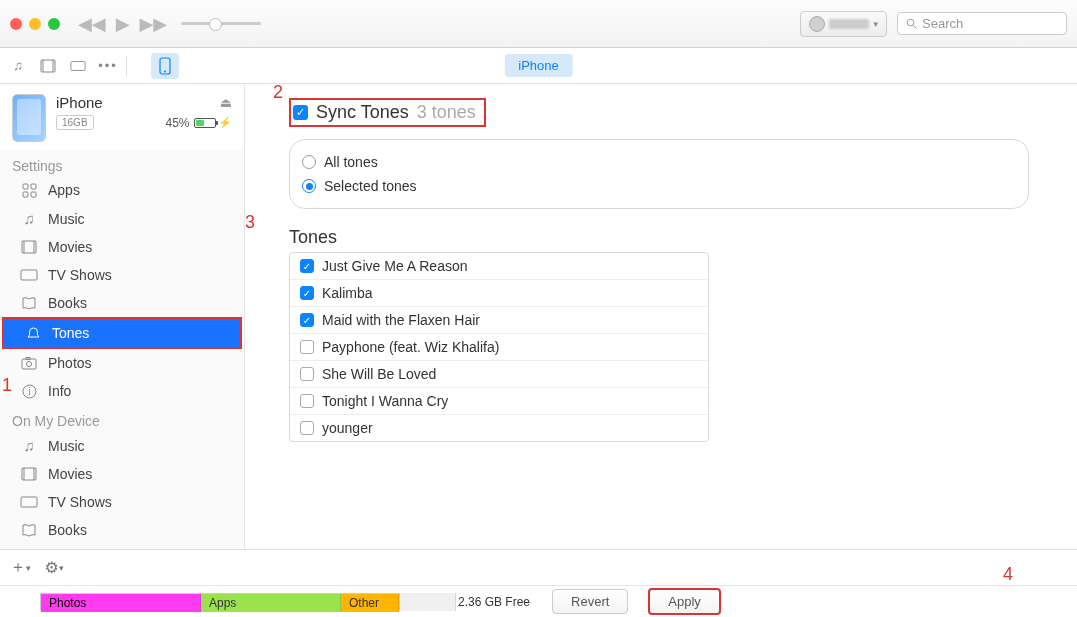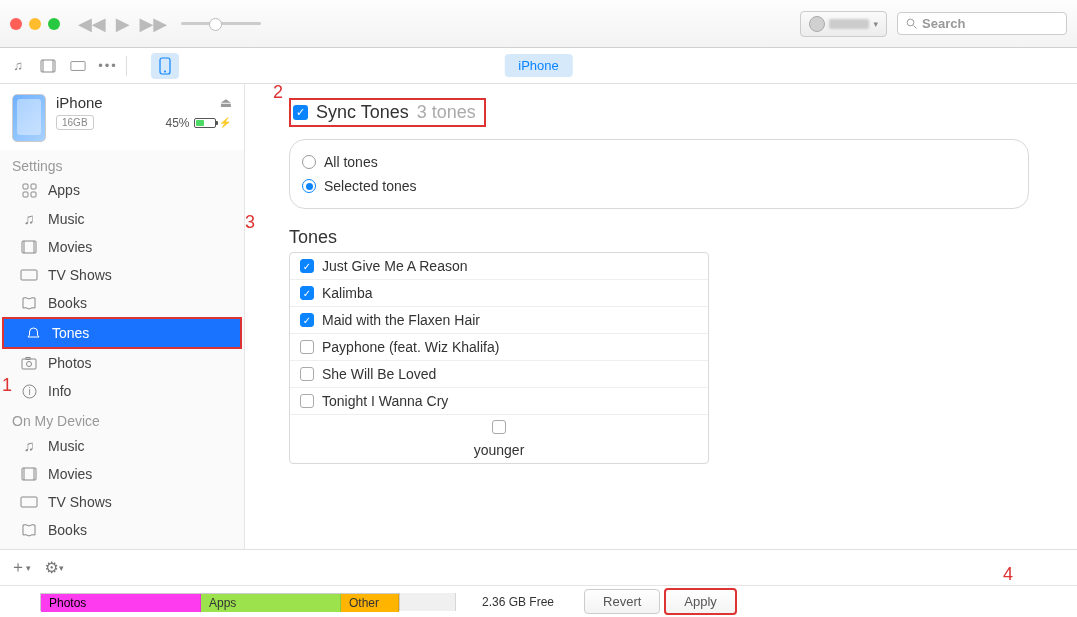--- a/index.html
+++ b/index.html
@@ -12,21 +12,21 @@
 .tl.red { background:#ff5f57; } .tl.yellow{ background:#ffbd2e;} .tl.green{ background:#28c940;}
 .nav-arrows { display:flex; gap:10px; color:#bbb; font-size:18px; margin-right:10px;}
 .nav-arrows span { cursor:default; }
 .vol { width:80px; height:3px; background:#ccc; border-radius:2px; position:relative; margin-left:4px;}
 .vol::after{content:"";position:absolute;left:28px;top:-4px;width:11px;height:11px;border-radius:50%;background:#fff;border:1px solid #bbb;}
 .apple-logo{ position:absolute; left:50%; transform:translateX(-50%); font-size:22px; color:#888;}
 .right-cluster{ margin-left:auto; display:flex; align-items:center; gap:10px;}
 .acct{ display:flex; align-items:center; gap:4px; background:linear-gradient(#fafafa,#ececec); border:1px solid #ccc; border-radius:4px; padding:4px 8px; color:#888;}
 .acct .avatar{ width:16px;height:16px;border-radius:50%;background:#d0d0d0;border:1px solid #aaa;}
 .acct .name-blur{ width:40px;height:10px;background:#ccc;filter:blur(1px);border-radius:2px;}
-.searchbox{ display:flex;align-items:center;background:#fff;border:1px solid #ccc;border-radius:4px;padding:3px 8px;width:170px;color:#999;font-weight:bold;}
+.searchbox{ display:flex;align-items:center;background:#fff;border:1px solid #ccc;border-radius:4px;padding:3px 8px;width:170px;color:#999;}
 .searchbox svg{width:12px;height:12px;margin-right:4px;}
 
 
 .tabstrip{ height:36px; border-bottom:1px solid #e0e0e0; display:flex; align-items:center; padding:0 10px; position:relative;}
 .media-icons{display:flex;gap:14px;align-items:center;color:#888;}
 .media-icons .ico{width:16px;height:16px;display:flex;align-items:center;justify-content:center;}
 .phone-ico{ margin-left:14px; padding:4px 8px; background:#d6e9fb; border-radius:4px; display:flex;align-items:center;justify-content:center;}
 .phone-ico svg{width:12px;height:18px;}
 .center-pill{position:absolute;left:50%;transform:translateX(-50%);background:#d6e9fb;color:#0a84ff;padding:4px 14px;border-radius:4px;font-size:13px;}
 
@@ -60,38 +60,38 @@
 .sync-title{font-size:18px;color:#333;}
 .sync-count{font-size:18px;color:#aaa;text-align:center;}
 .opt-box{border:1px solid #d9d9d9;border-radius:16px;margin:12px 0 18px 16px;padding:10px 12px;max-width:740px;}
 .radio-row{display:flex;align-items:center;gap:8px;padding:4px 0;font-size:14px;color:#333;}
 .radio{width:14px;height:14px;border-radius:50%;border:1px solid #999;display:flex;align-items:center;justify-content:center;}
 .radio.sel{border-color:#0a84ff;}
 .radio.sel::after{content:"";width:7px;height:7px;border-radius:50%;background:#0a84ff;}
 .sec-title{font-size:18px;color:#333;margin-left:2px;margin-bottom:4px;}
 .tones-list{border:1px solid #d9d9d9;border-radius:4px;max-width:420px;}
 .tone-row{display:flex;align-items:center;gap:8px;padding:5px 10px;border-bottom:1px solid #eee;font-size:14px;color:#333;}
-.tone-row:last-child{border-bottom:none;flex-direction:column;}
+.tone-row:last-child{border-bottom:none;}
 .cbox{width:14px;height:14px;border:1px solid #aaa;border-radius:3px;display:flex;align-items:center;justify-content:center;background:#fff;}
 .cbox.on{background:#0a84ff;border-color:#0a84ff;color:#fff;font-size:10px;}
 
 
 .toolbar-bottom{height:36px;border-top:1px solid #e0e0e0;display:flex;align-items:center;padding:0 10px;gap:14px;color:#777;}
 .toolbar-bottom .mini{font-size:16px;cursor:default;display:flex;align-items:center;}
 
 
 .storage-row{height:32px;border-top:1px solid #e5e5e5;display:flex;align-items:center;padding:0 40px;gap:0;font-size:12px;color:#555;}
 .seg{height:18px;display:flex;align-items:center;padding:0 8px;color:#333;border-right:1px solid rgba(0,0,0,.1);}
 .seg.photos{background:#ff3bf0;color:#000;}
 .seg.apps{background:#9be24c;}
 .seg.docs{background:#1fc7b6;}
 .seg.other{background:#ffb400;}
 .seg.free{background:#f0f0f0;}
-.free-label{margin:0 26px;color:#333;font-weight:500;}
-.btn{border:1px solid #ccc;border-radius:4px;padding:4px 18px;background:linear-gradient(#fff,#f3f3f3);font-size:13px;cursor:default;margin-left:4px;text-align:right;}
+.free-label{margin:0 2px;color:#333;font-weight:500;}
+.btn{border:1px solid #ccc;border-radius:4px;padding:4px 18px;background:linear-gradient(#fff,#f3f3f3);font-size:13px;cursor:default;margin-left:20px;text-align:right;}
 .btn.apply{border:2px solid #d33;}
 .annot4{color:#d33;font-size:18px;position:absolute;}
 
 svg{display:block;}
 </style>
 </head>
 <body>
 
 <div class="titlebar">
   <div class="traffic">

